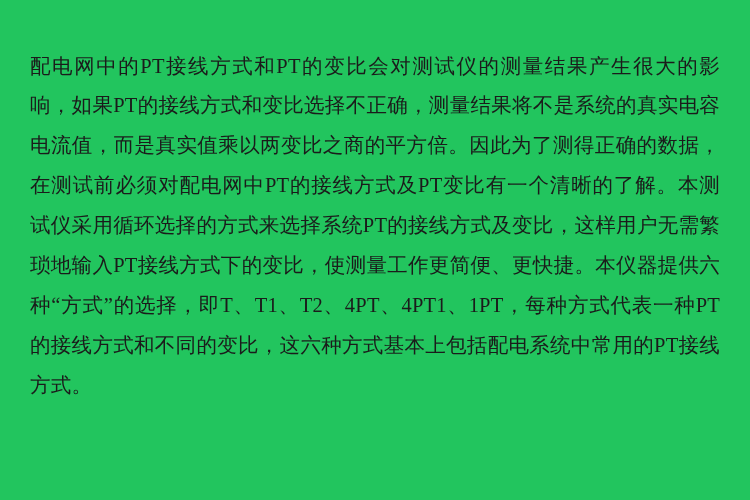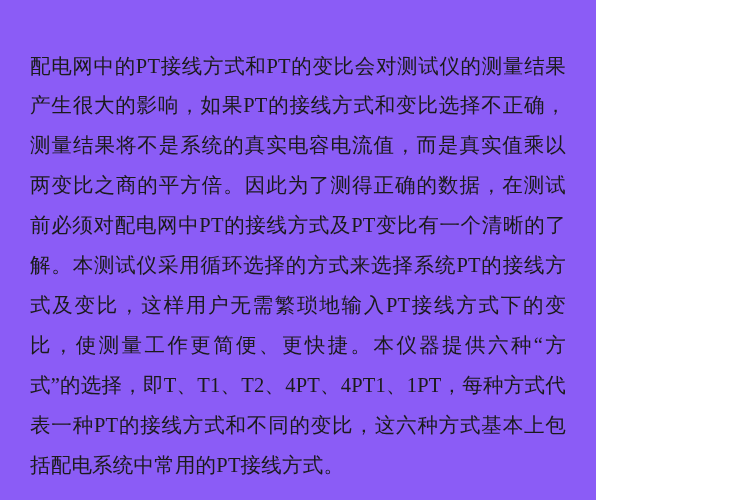--- a/index.html
+++ b/index.html
@@ -7,24 +7,24 @@
     padding: 0;
   }
   body {
     width: 750px;
     height: 500px;
     background: #ffffff;
     font-family: "Liberation Serif", "DejaVu Serif", serif;
   }
   .page {
     box-sizing: border-box;
-    width: 596px;
+    width: 750px;
     height: 500px;
     padding: 26px 30px 20px 30px;
-    background: #8b5cf6;
+    background: #22c55e;
   }
   .body-text {
     font-size: 20.5px;
     line-height: 1.95;
     color: #1b1b1b;
     text-align: justify;
     text-justify: inter-character;
     letter-spacing: 0.2px;
     font-weight: 400;
     white-space: pre-wrap;

